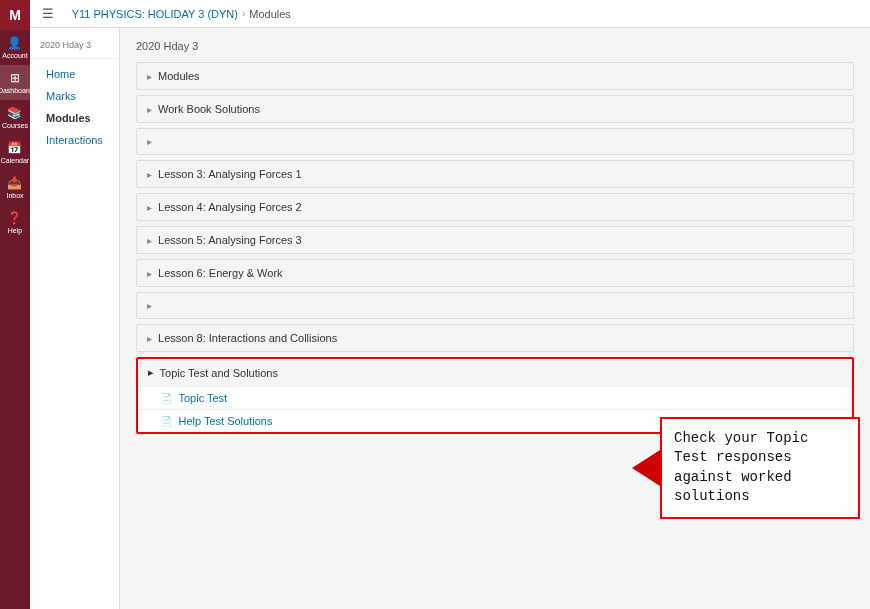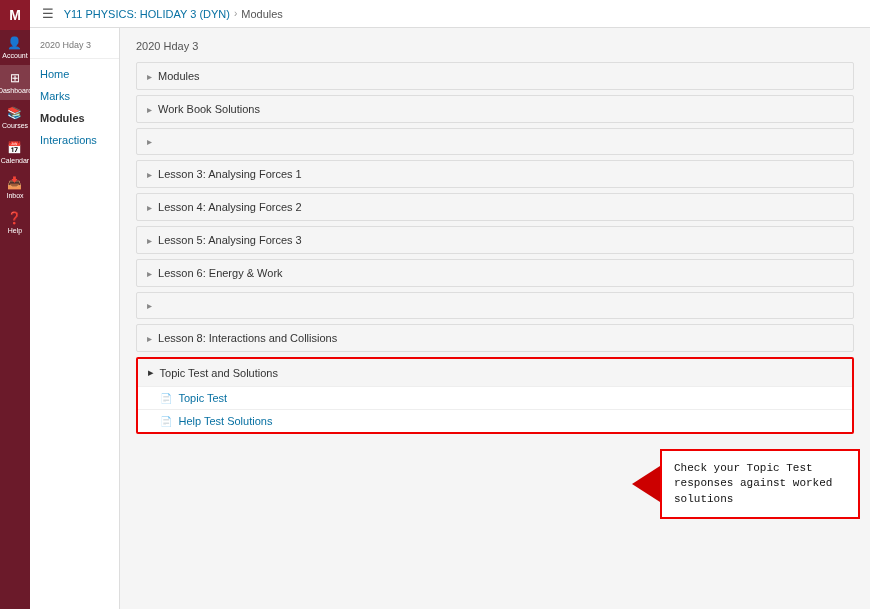--- a/index.html
+++ b/index.html
@@ -54,21 +54,21 @@
       border-bottom: 1px solid #ddd;
       display: flex;
       align-items: center;
       padding: 0 12px;
       gap: 4px;
       z-index: 10;
       font-size: 11px;
       color: #555;
     }
     .top-bar-menu { font-size: 13px; color: #555; cursor: pointer; margin-right: 6px; }
-    .top-bar-link { color: #0770a2; text-decoration: none; cursor: pointer; }
+    .top-bar-link { color: #0770a2; text-decoration: none; cursor: pointer; margin-left: 8px; }
     .top-bar-sep { color: #999; font-size: 10px; }
 
     
     .sidebar {
       position: absolute;
       left: 30px;
       top: 28px;
       width: 90px;
       background: white;
       height: calc(609px - 28px);
@@ -77,21 +77,21 @@
       font-size: 11px;
     }
     .sidebar-breadcrumb {
       font-size: 9px;
       color: #777;
       padding: 4px 10px 8px;
       border-bottom: 1px solid #eee;
       margin-bottom: 4px;
     }
     .sidebar-item {
-      padding: 5px 10px;
+      padding: 5px 16px;
       color: #0770a2;
       cursor: pointer;
       font-size: 11px;
     }
     .sidebar-item.active { color: #333; font-weight: bold; }
 
     
     .main {
       position: absolute;
       left: 120px;
@@ -158,21 +158,21 @@
       right: 10px;
       bottom: 80px;
       display: flex;
       align-items: center;
       gap: 0;
     }
     .callout-box {
       background: white;
       border: 2px solid #e00;
       padding: 10px 12px;
-      font-size: 11px;
+      font-size: 14px;
       font-weight: normal;
       color: #111;
       max-width: 200px;
       line-height: 1.4;
       font-family: 'Courier New', monospace;
     }
     .callout-arrow {
       width: 0;
       height: 0;
       border-top: 18px solid transparent;

